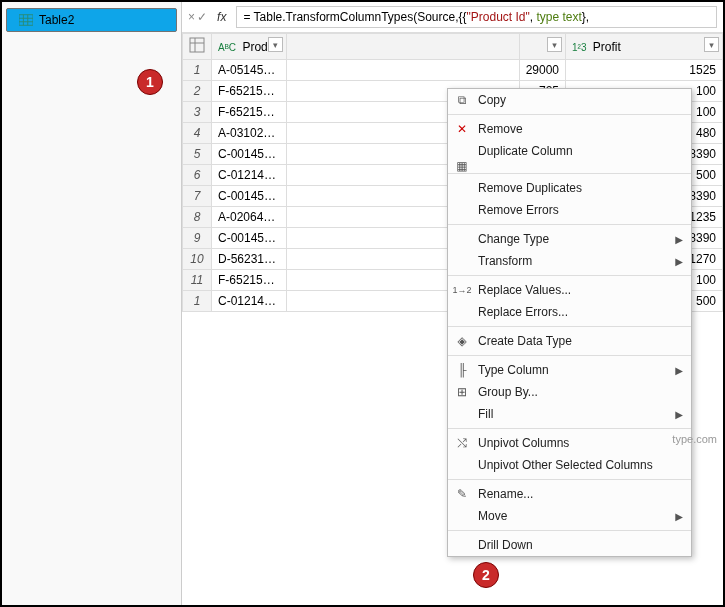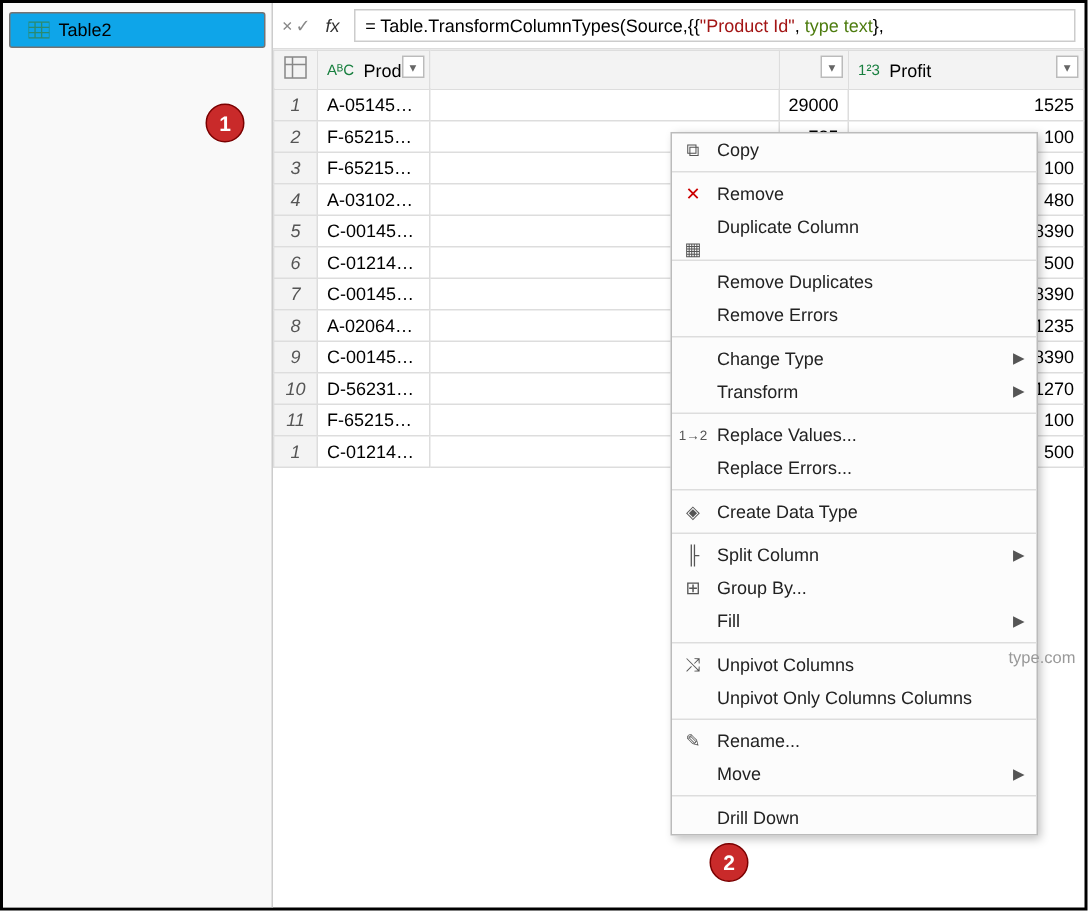--- a/index.html
+++ b/index.html
@@ -237,38 +237,38 @@
             <span>Replace Errors...</span>
           </div>
         <div class="menu-sep"></div>
         <div class="menu-item">
             <span class="mi-icon">◈</span>
             <span>Create Data Type</span>
           </div>
         <div class="menu-sep"></div>
         <div class="menu-item">
             <span class="mi-icon">╟</span>
-            <span>Split Column</span>
+            <span>Type Column</span>
             <span class="arrow">▶</span>
           </div>
         <div class="menu-item">
             <span class="mi-icon">⊞</span>
             <span>Group By...</span>
           </div>
         <div class="menu-item">
             <span>Fill</span>
             <span class="arrow">▶</span>
           </div>
         <div class="menu-sep"></div>
         <div class="menu-item">
             <span class="mi-icon">⤭</span>
             <span>Unpivot Columns</span>
           </div>
         <div class="menu-item">
-            <span>Unpivot Only Columns Columns</span>
+            <span>Unpivot Other Selected Columns</span>
           </div>
         <div class="menu-sep"></div>
         <div class="menu-item">
             <span class="mi-icon">✎</span>
             <span>Rename...</span>
           </div>
         <div class="menu-item">
             <span>Move</span>
             <span class="arrow">▶</span>
           </div>

